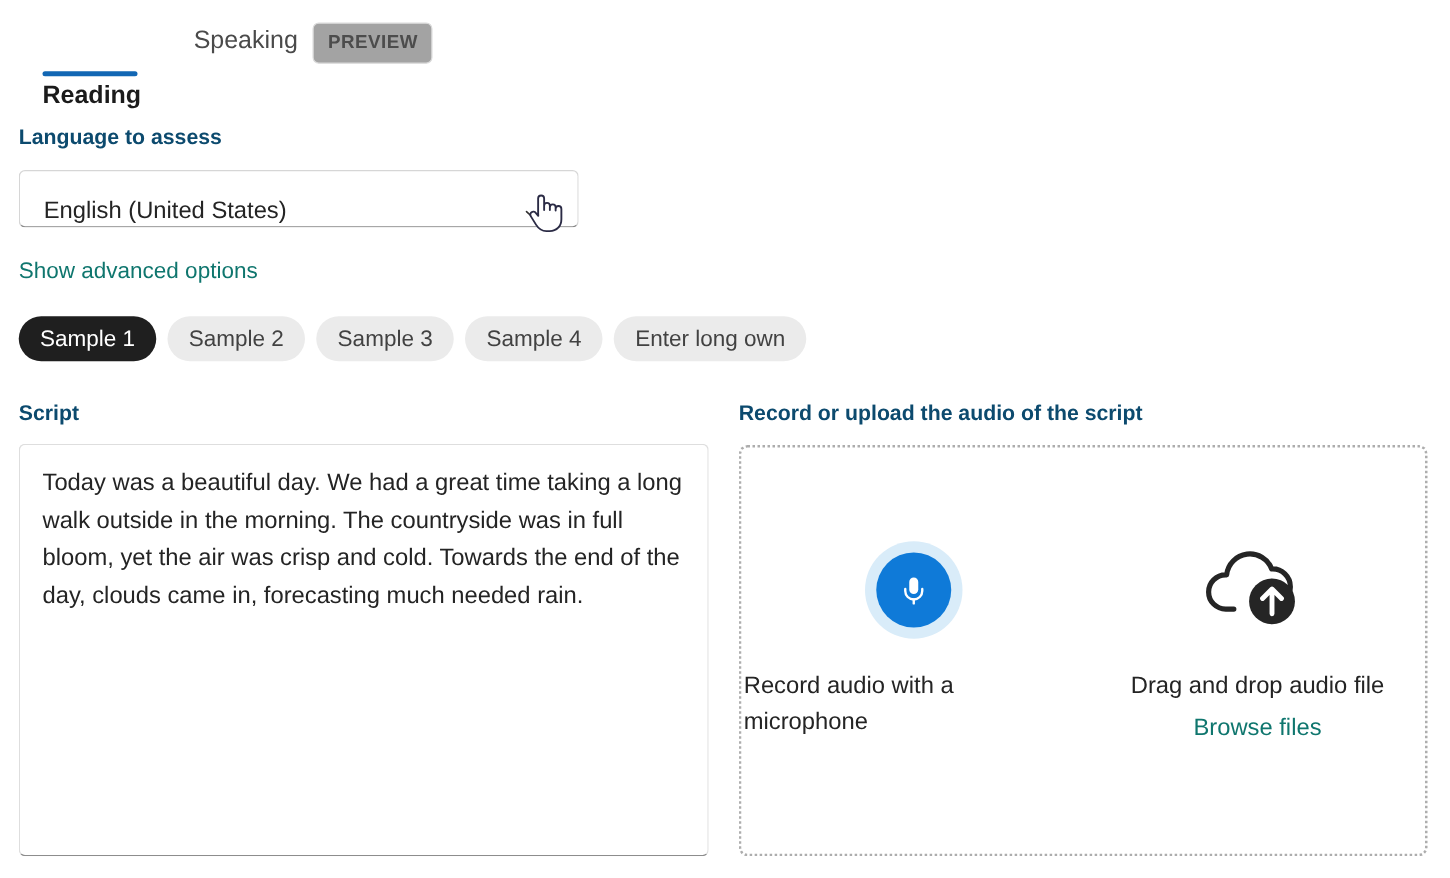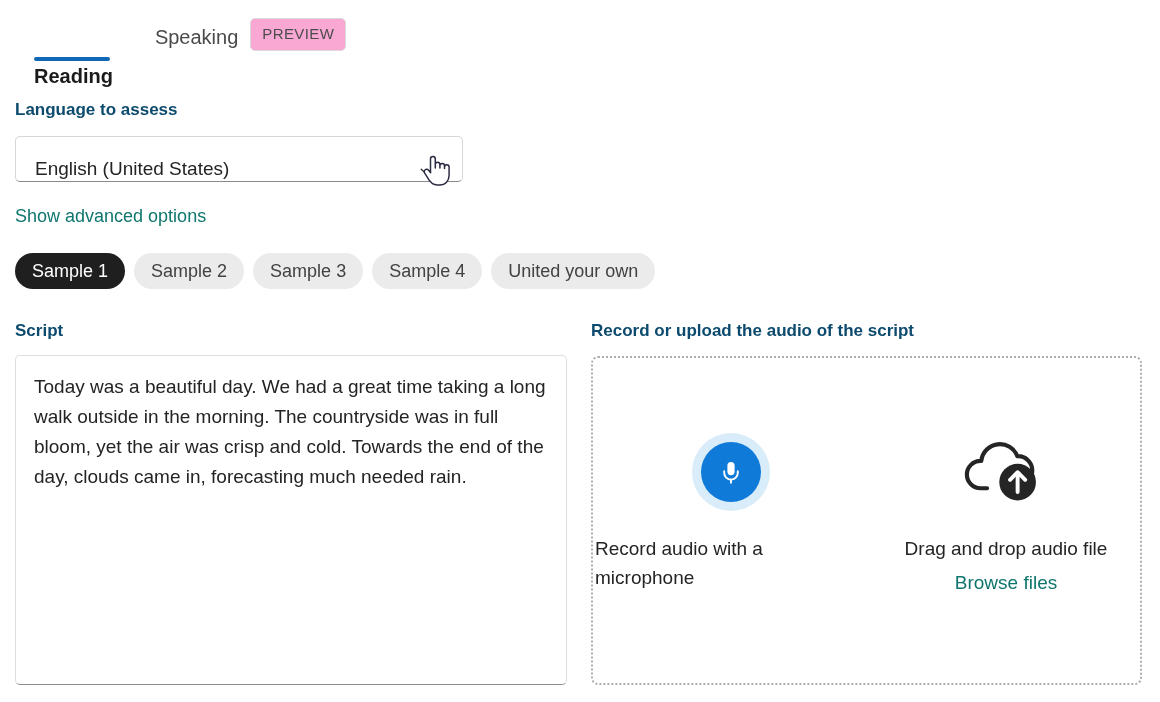--- a/index.html
+++ b/index.html
@@ -39,41 +39,41 @@
     margin-left: 24px;
     font-weight: 700;
     color: #1b1b1b;
     margin-top: 44px;
   }
   .tab-speaking {
     margin-left: 22px;
     font-weight: 400;
     color: #4a4a4a;
     display: flex;
-    align-items: flex-end;
+    align-items: flex-start;
     gap: 12px;
     padding-right: 4px;
   }
   .tab-underline {
     position: absolute;
     left: 34px;
     top: 57px;
     width: 76px;
     height: 4px;
     border-radius: 2px;
     background: #1267b4;
   }
   .preview-badge {
     display: inline-block;
     font-size: 15px;
     line-height: 18px;
-    font-weight: 400;
+    font-weight: 700;
     letter-spacing: 0.4px;
     color: #4c4c4c;
-    background: #f9a8d4;
+    background: #a3a3a3;
     border: 1px solid #dadada;
     border-radius: 5px;
     padding: 6px 11px 7px 11px;
   }
 
   
   .field-label {
     position: absolute;
     font-size: 17px;
     line-height: 22px;
@@ -281,21 +281,21 @@
   <button class="pill">
     <span>Sample 2</span>
   </button>
   <button class="pill">
     <span>Sample 3</span>
   </button>
   <button class="pill">
     <span>Sample 4</span>
   </button>
   <button class="pill">
-    <span>United your own</span>
+    <span>Enter long own</span>
   </button>
 </div>
 
 <div class="field-label" id="lbl-script">Script</div>
 <div class="script-box">
   <p class="script-text">Today was a beautiful day. We had a great time taking a long walk outside in the morning. The countryside was in full bloom, yet the air was crisp and cold. Towards the end of the day, clouds came in, forecasting much needed rain.</p>
 </div>
 
 <div class="field-label" id="lbl-record">Record or upload the audio of the script</div>
 

